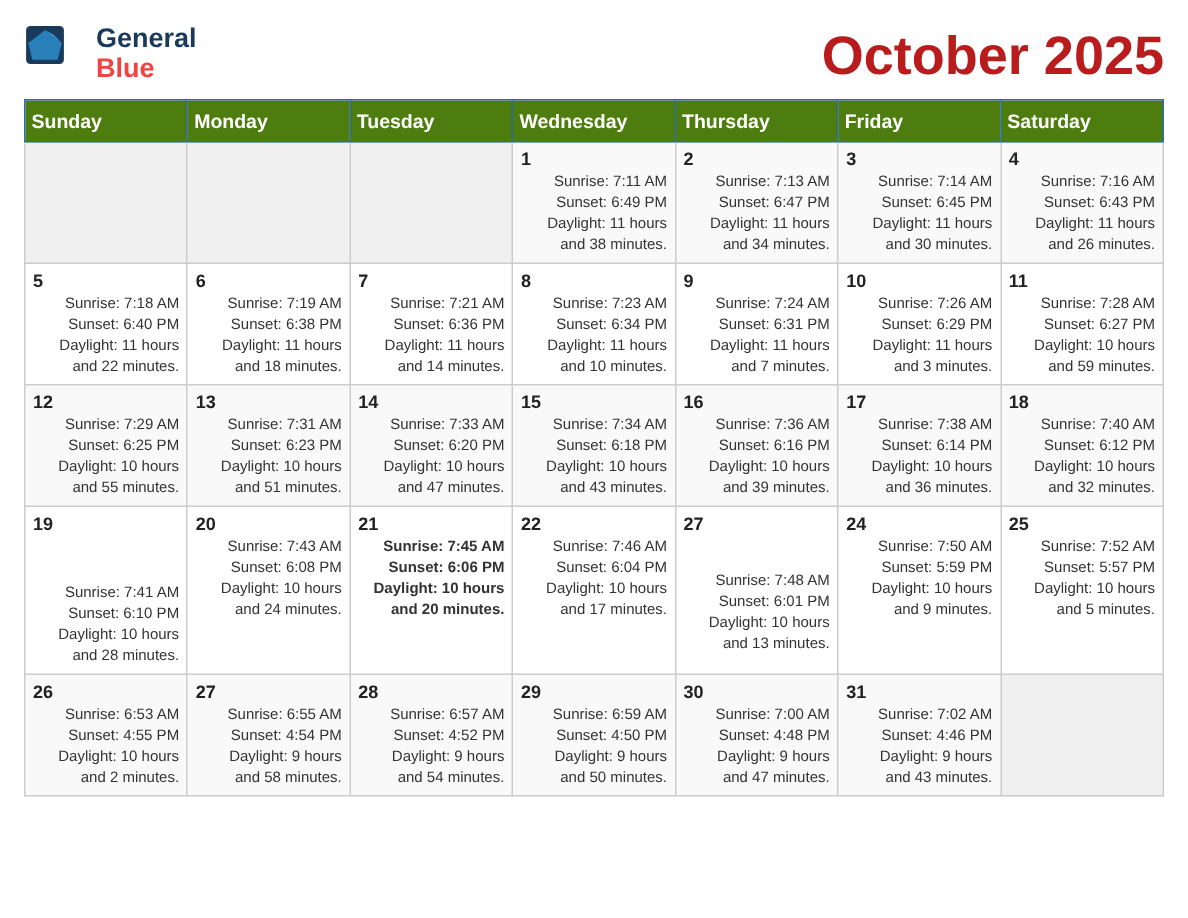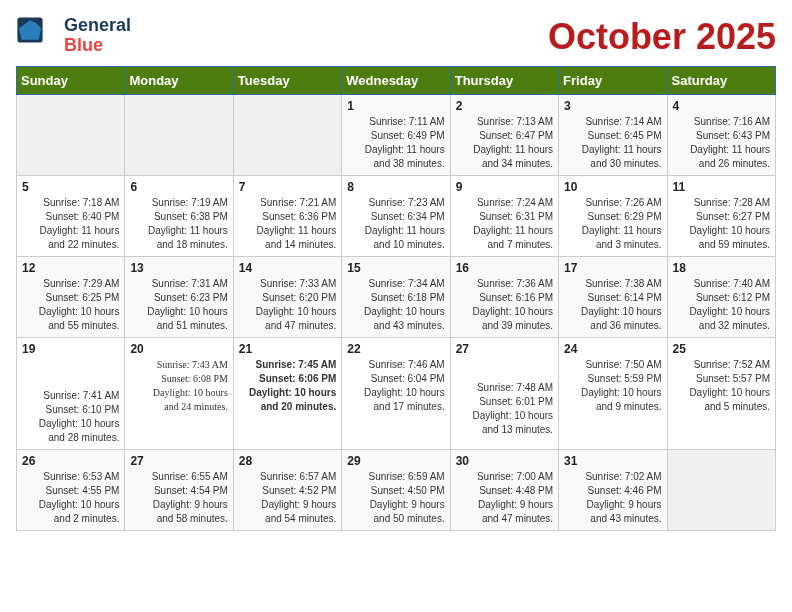--- a/index.html
+++ b/index.html
@@ -262,21 +262,21 @@
       <tr>
         <td>
           <span class="day-num">19</span>
           <div class="day-info" style="white-space: pre-line; margin-top: 33px;">Sunrise: 7:41 AM
 Sunset: 6:10 PM
 Daylight: 10 hours
 and 28 minutes.</div>
         </td>
         <td>
           <span class="day-num">20</span>
-          <div class="day-info" style="white-space: pre-line; font-family: Liberation Serif, serif;">Sunrise: 7:43 AM
+          <div class="day-info" style="white-space: pre-line;">Sunrise: 7:43 AM
 Sunset: 6:08 PM
 Daylight: 10 hours
 and 24 minutes.</div>
         </td>
         <td>
           <span class="day-num">21</span>
           <div class="day-info" style="white-space: pre-line; font-weight: bold;">Sunrise: 7:45 AM
 Sunset: 6:06 PM
 Daylight: 10 hours
 and 20 minutes.</div>

